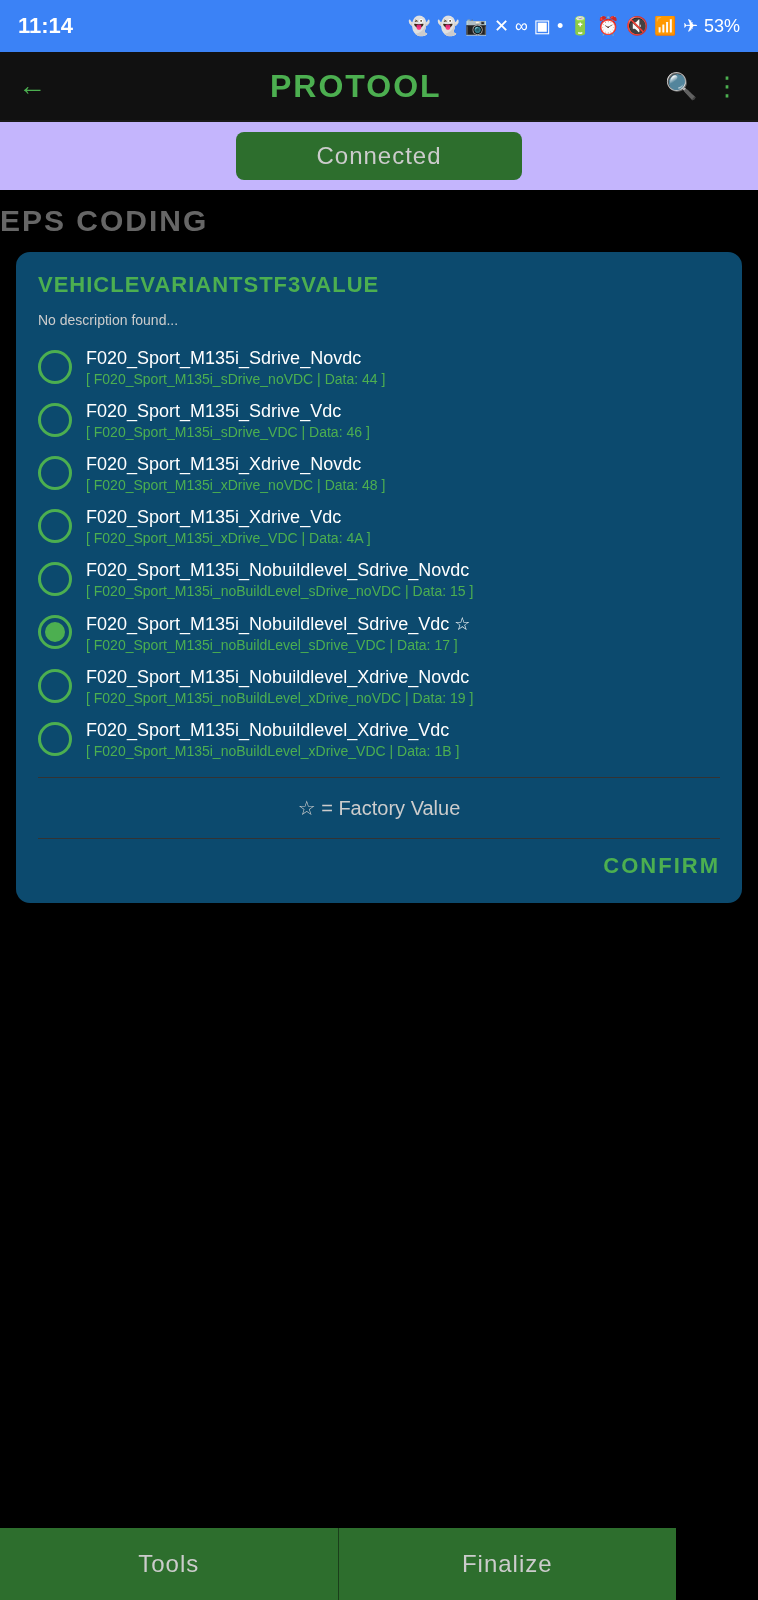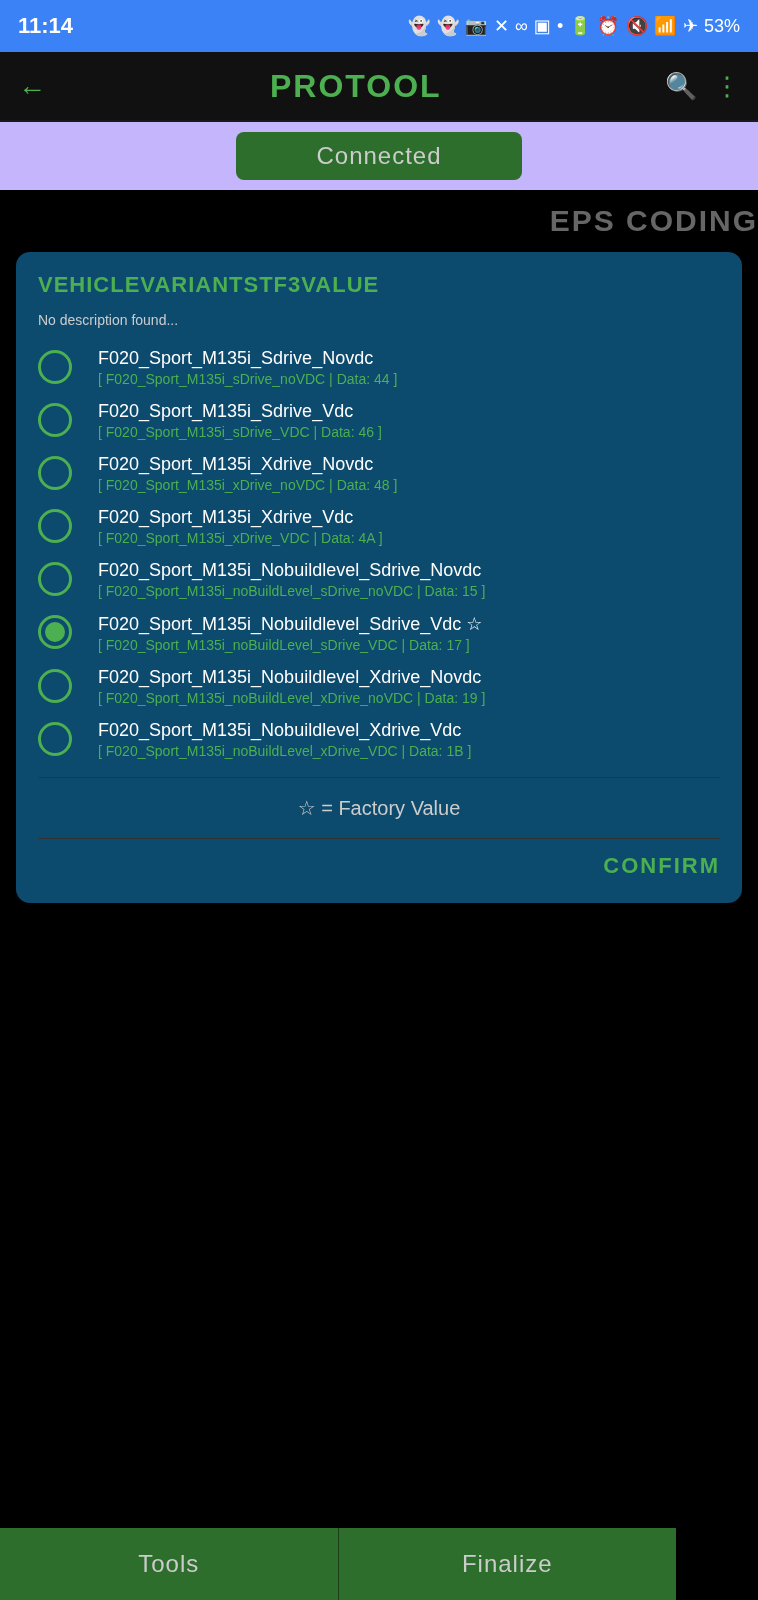--- a/index.html
+++ b/index.html
@@ -83,21 +83,21 @@
       background: #2d6e2d;
       color: #ccc;
       font-size: 24px;
       padding: 10px 80px;
       border-radius: 8px;
       letter-spacing: 1px;
     }
 
     
     .section-title {
-      text-align: right;
+      text-align: left;
       color: #666;
       font-size: 30px;
       font-weight: bold;
       letter-spacing: 2px;
       padding: 14px 0 10px;
     }
 
     
     .card {
       background: #0c4a6e;
@@ -123,21 +123,21 @@
     
     .option-list {
       display: flex;
       flex-direction: column;
       gap: 14px;
     }
 
     .option-item {
       display: flex;
       align-items: flex-start;
-      gap: 26px;
+      gap: 14px;
       cursor: pointer;
     }
 
     .radio-circle {
       width: 34px;
       height: 34px;
       border-radius: 50%;
       border: 3px solid #4caf50;
       background: transparent;
       flex-shrink: 0;

